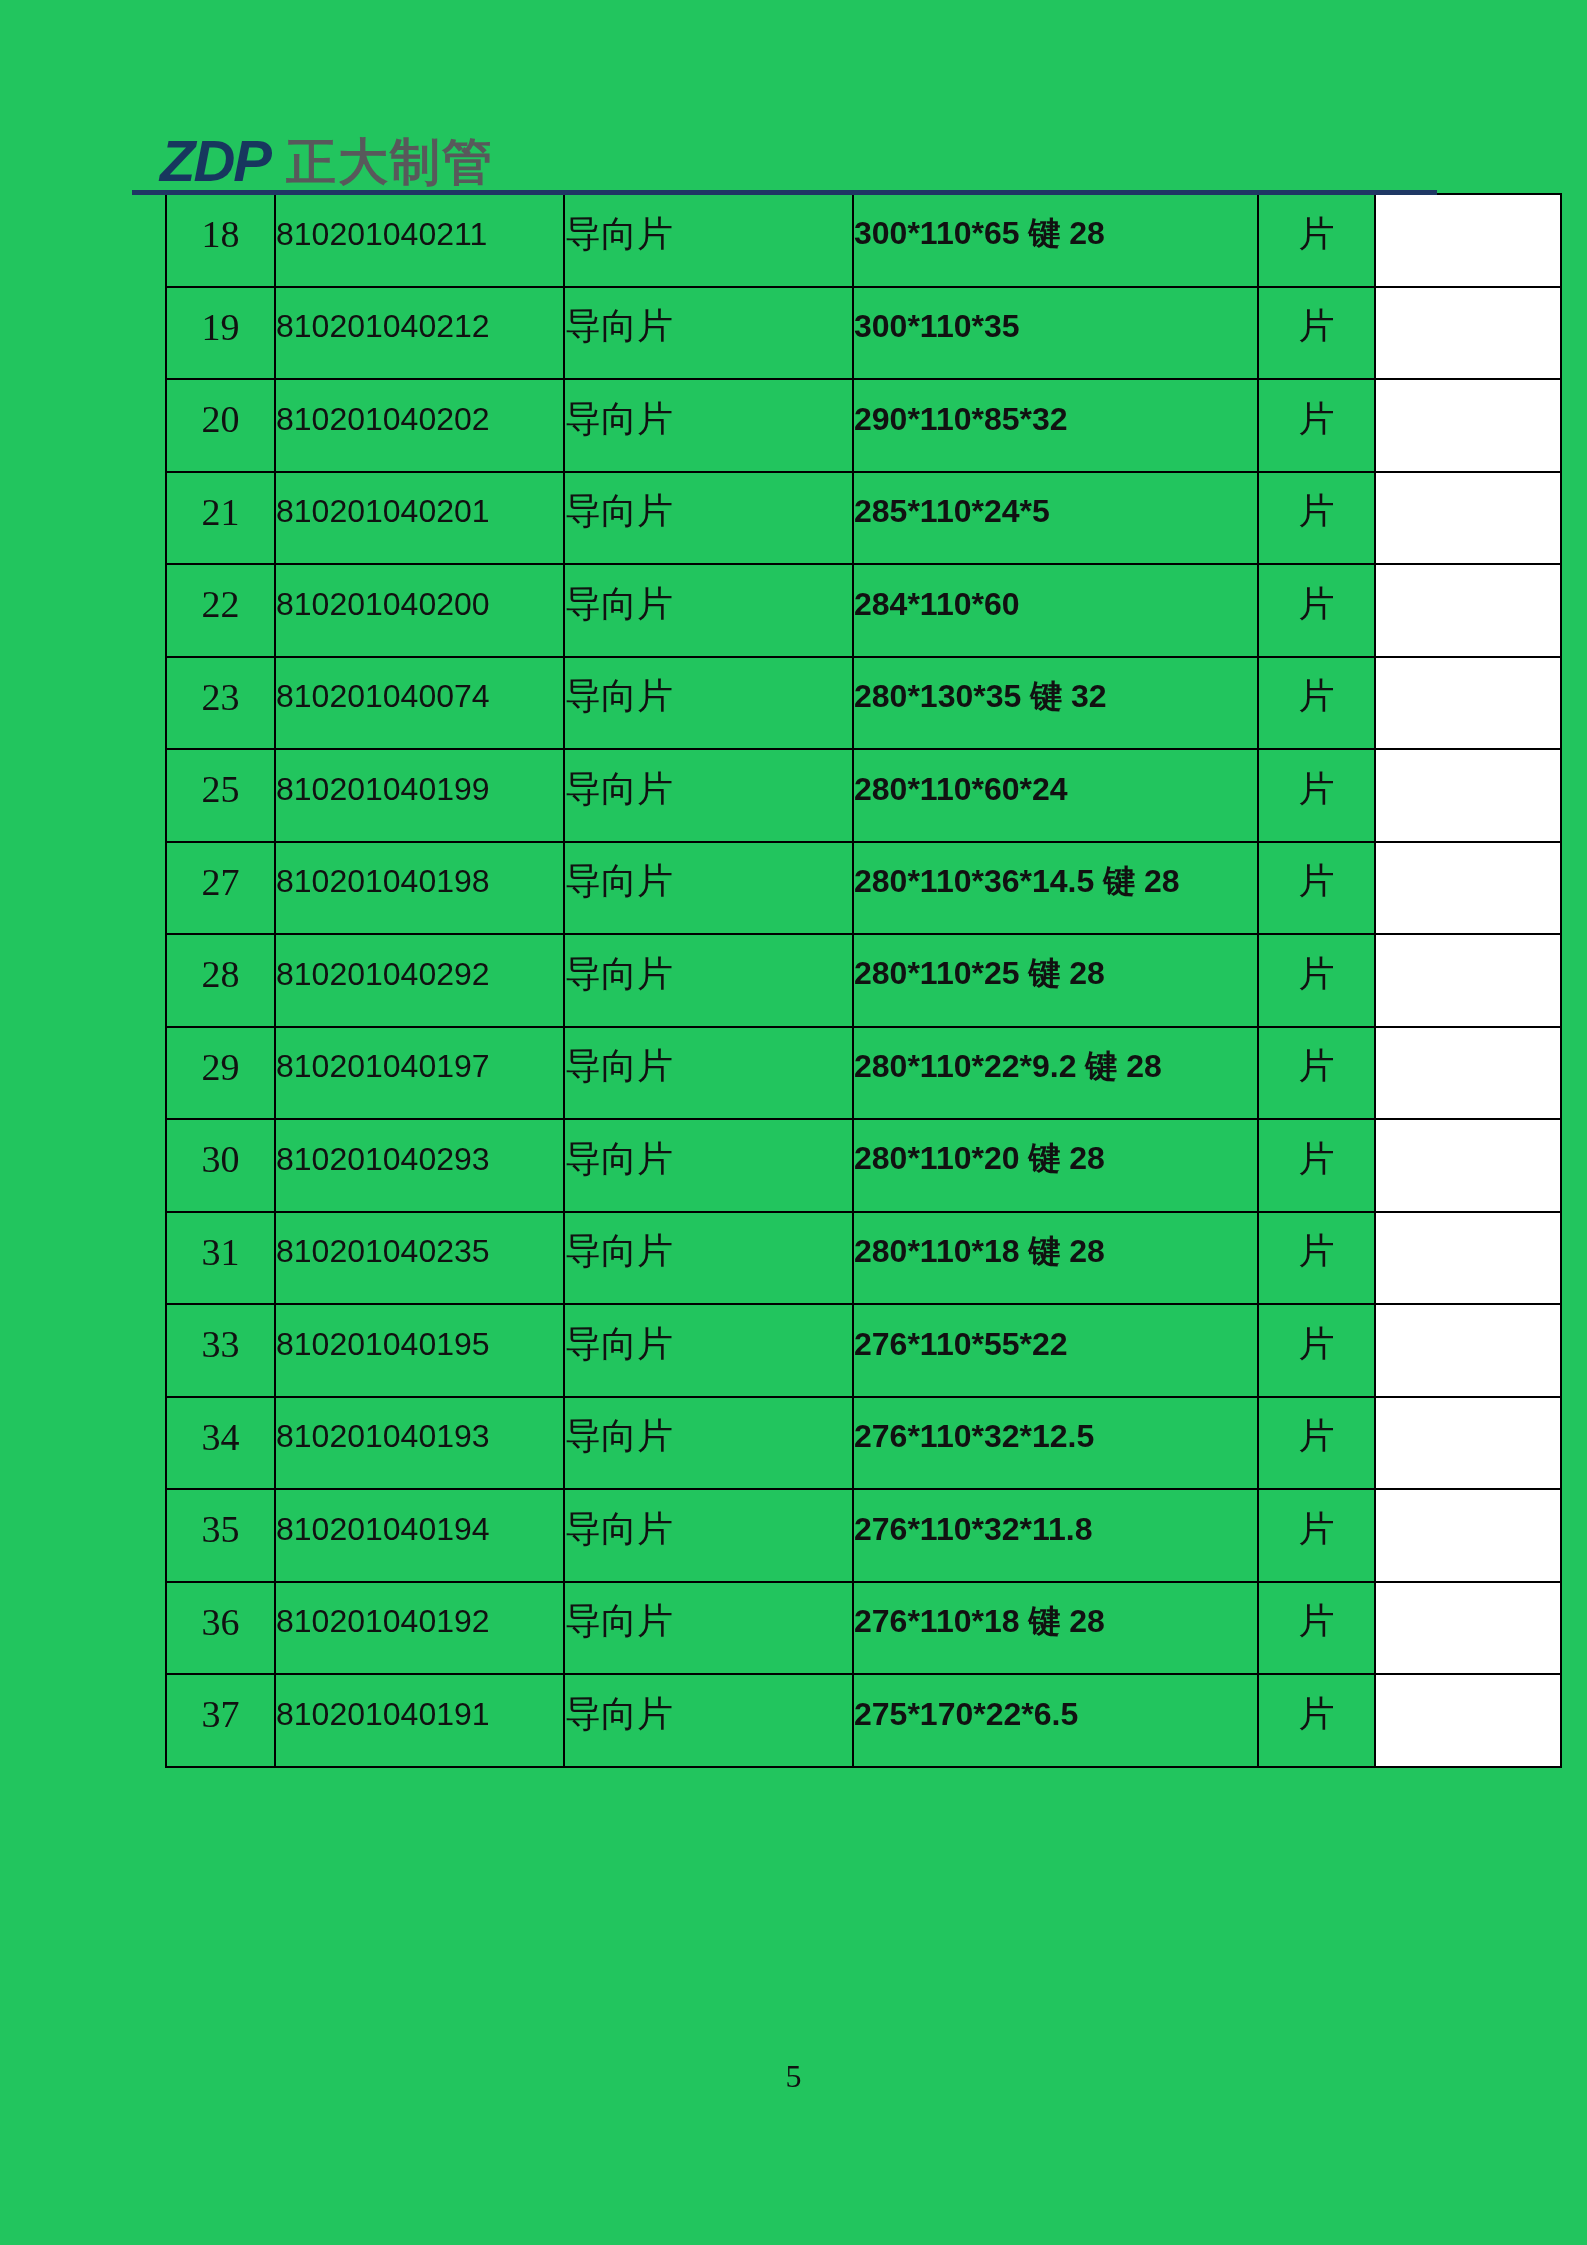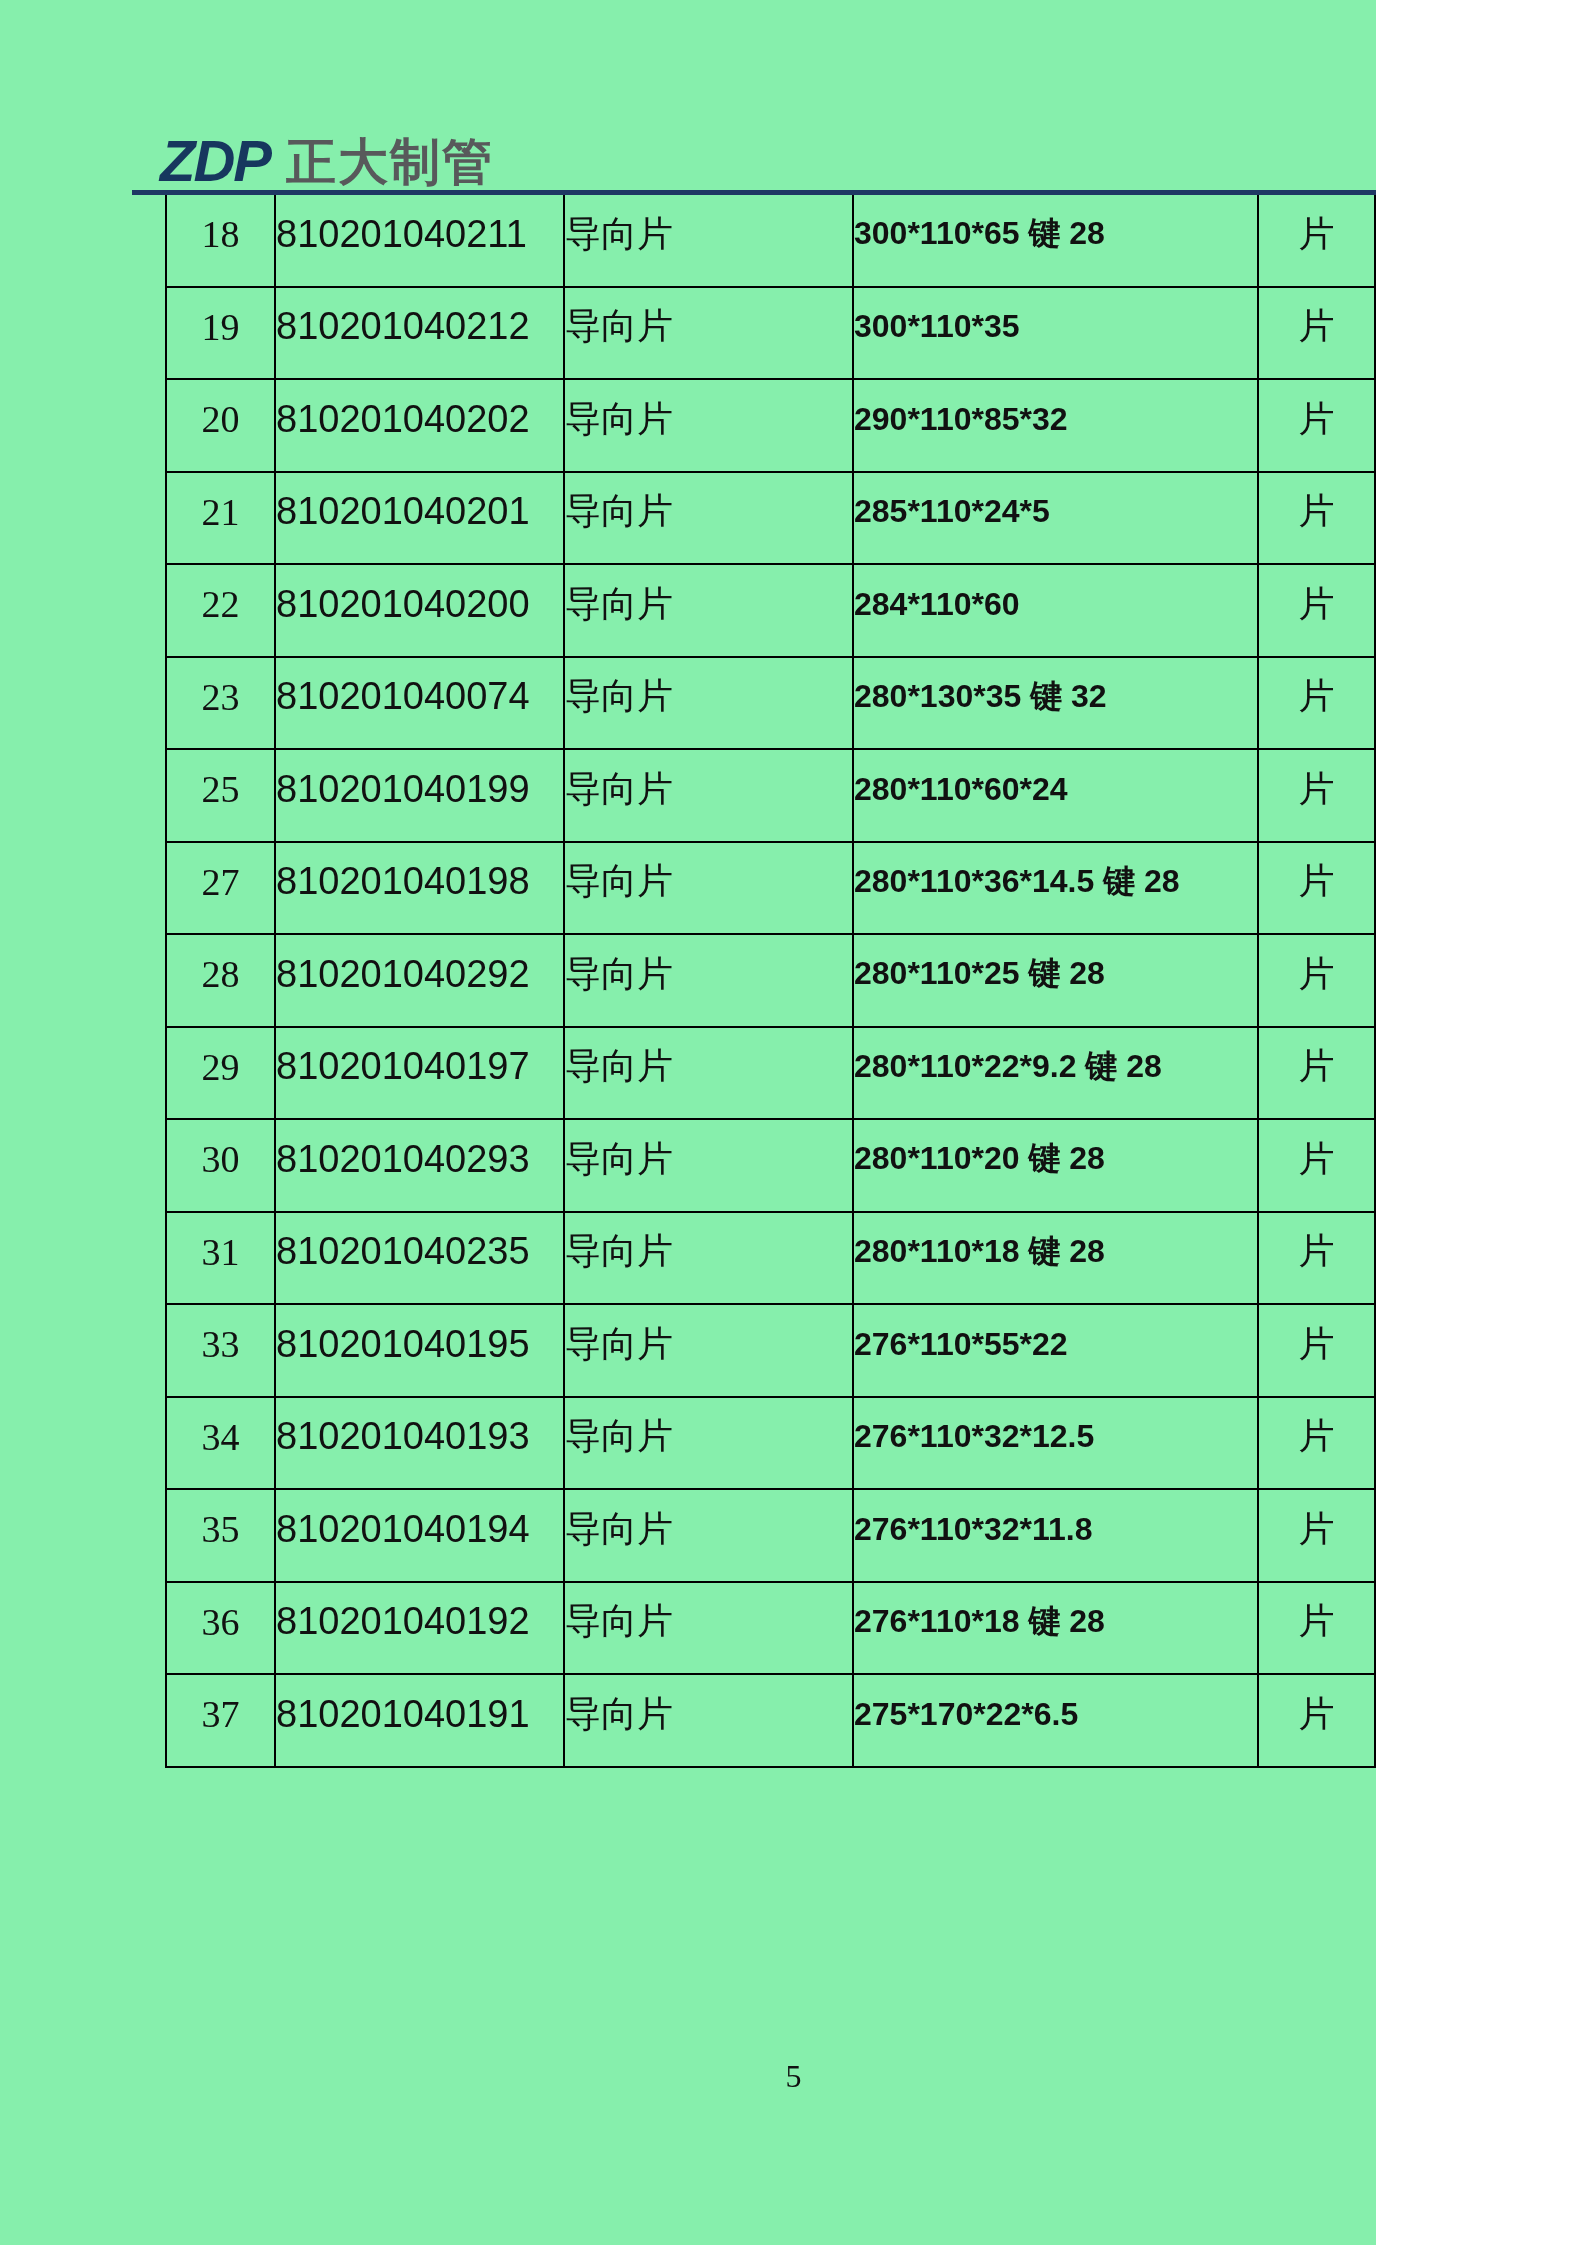--- a/index.html
+++ b/index.html
@@ -5,23 +5,23 @@
   :root{
     --navy:#1f3864;
     --logo-navy:#17375e;
     --logo-gray:#58595b;
     --ink:#111111;
     --border:#000000;
   }
   html,body{margin:0;padding:0;background:#ffffff;}
   .page{
     position:relative;
-    width:1376px;
+    width:1587px;
     height:2245px;
-    background:#86efac;
+    background:#22c55e;
     overflow:hidden;
     font-family:"Liberation Sans","DejaVu Sans",sans-serif;
   }
 
   
   .header{
     position:absolute;
     left:160px; top:128px;
     width:1280px; height:60px;
   }
@@ -79,21 +79,21 @@
     color:var(--ink);
     overflow:hidden;
   }
   table.parts tr{height:92.5px;margin-left:28px;}
   td.c-no{
     font-family:"Liberation Serif","DejaVu Serif",serif;
     font-size:38px;
     text-align:center;
   }
   td.c-code{
-    font-size:38px;
+    font-size:32px;
     padding-left:28px;
     letter-spacing:0px;
   }
   td.c-name{
     font-size:36px;
     padding-left:28px;
   }
   td.c-spec{
     font-size:32px;
     padding-left:28px;

